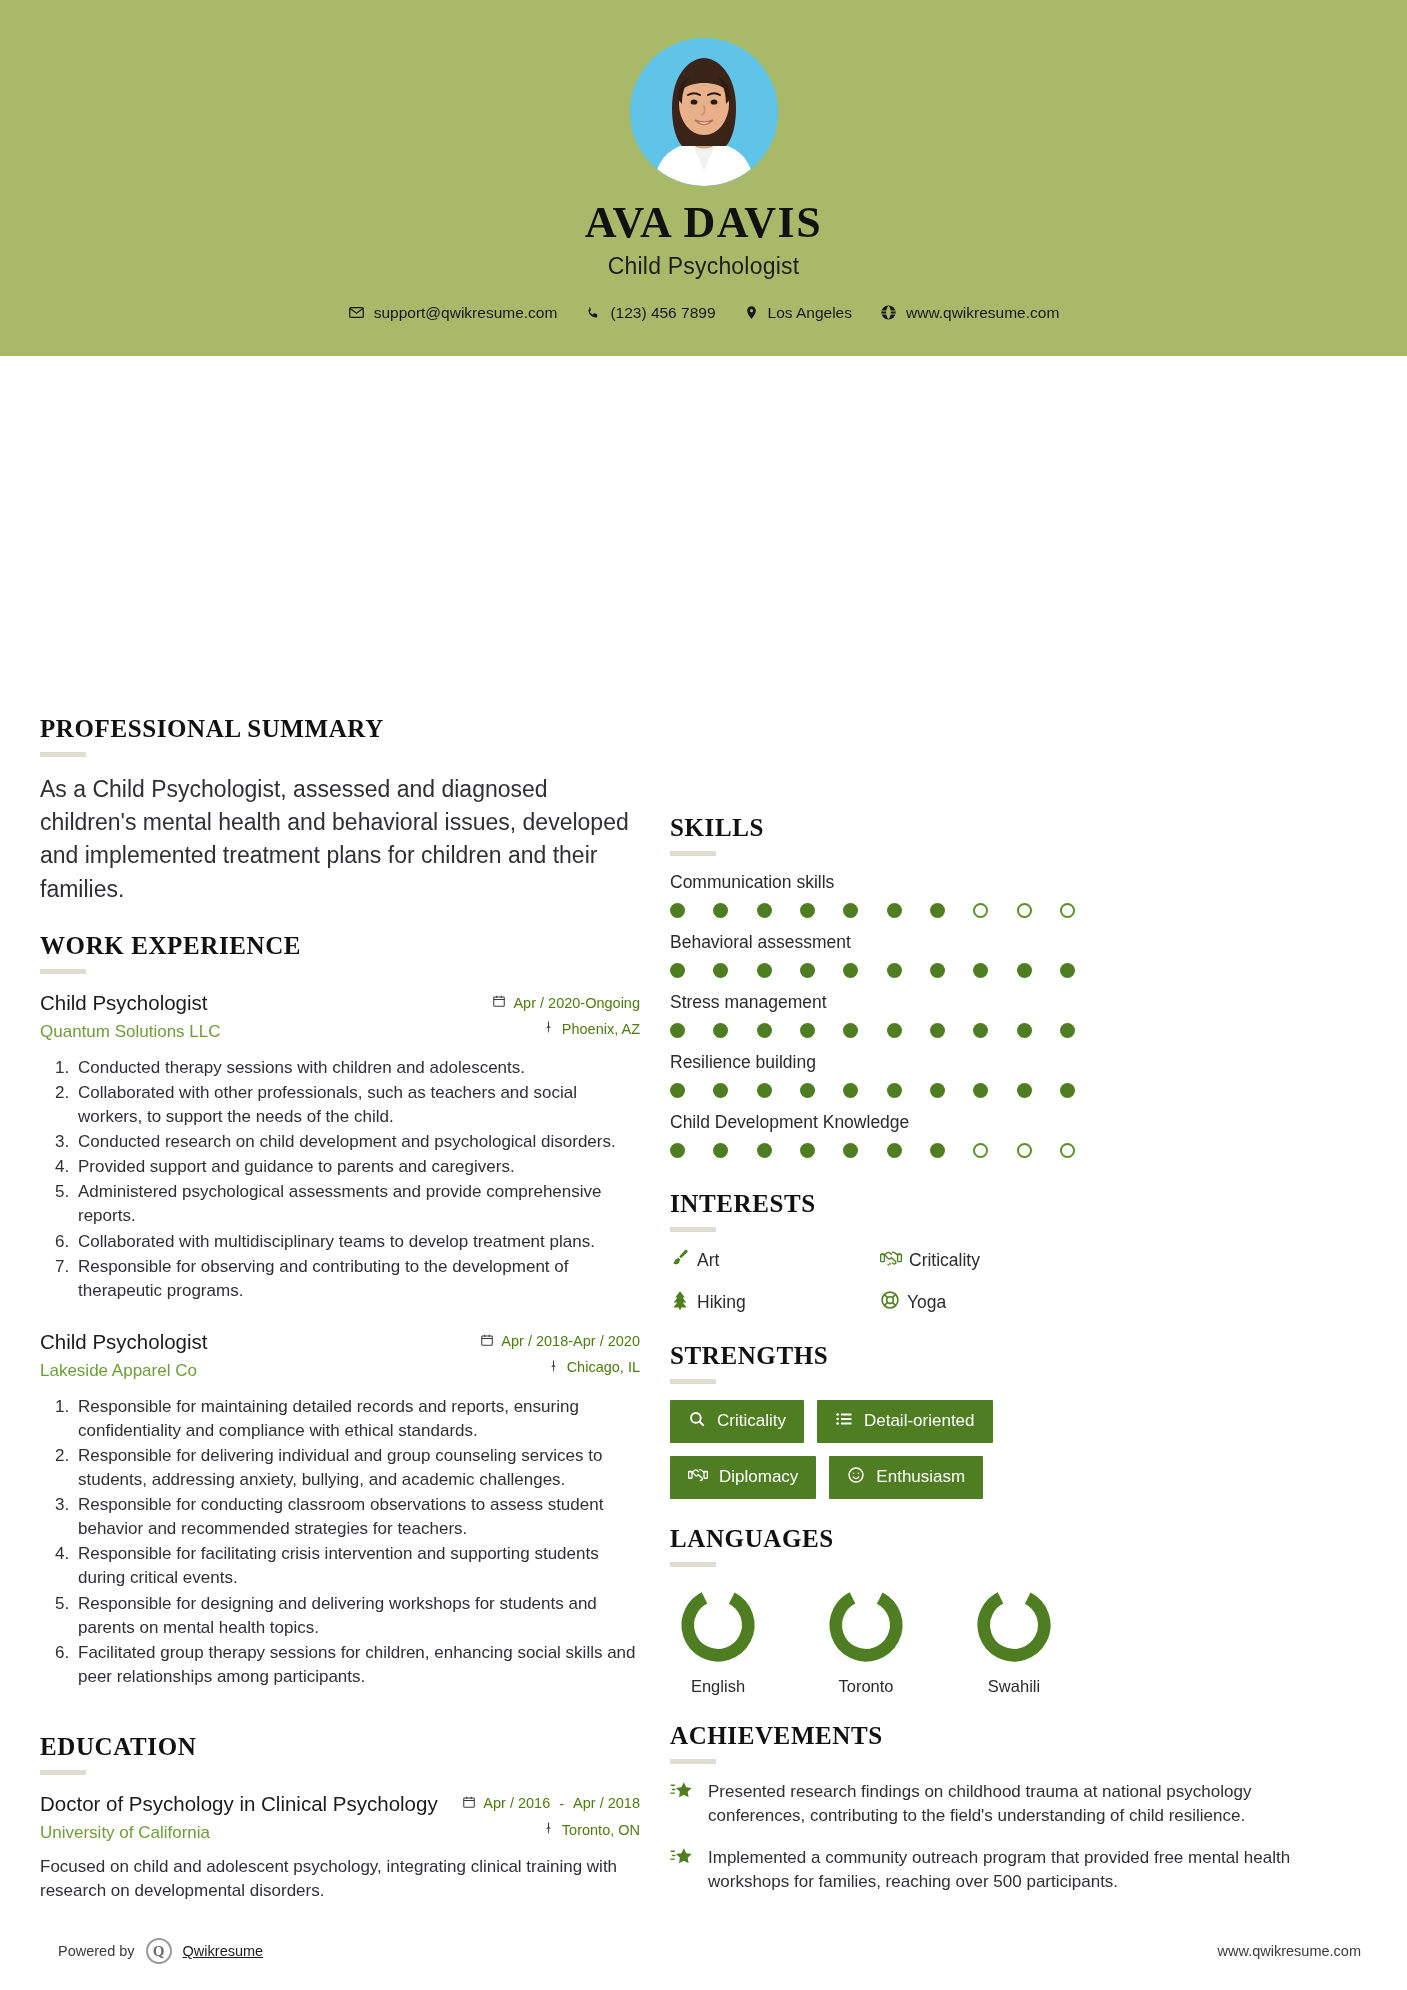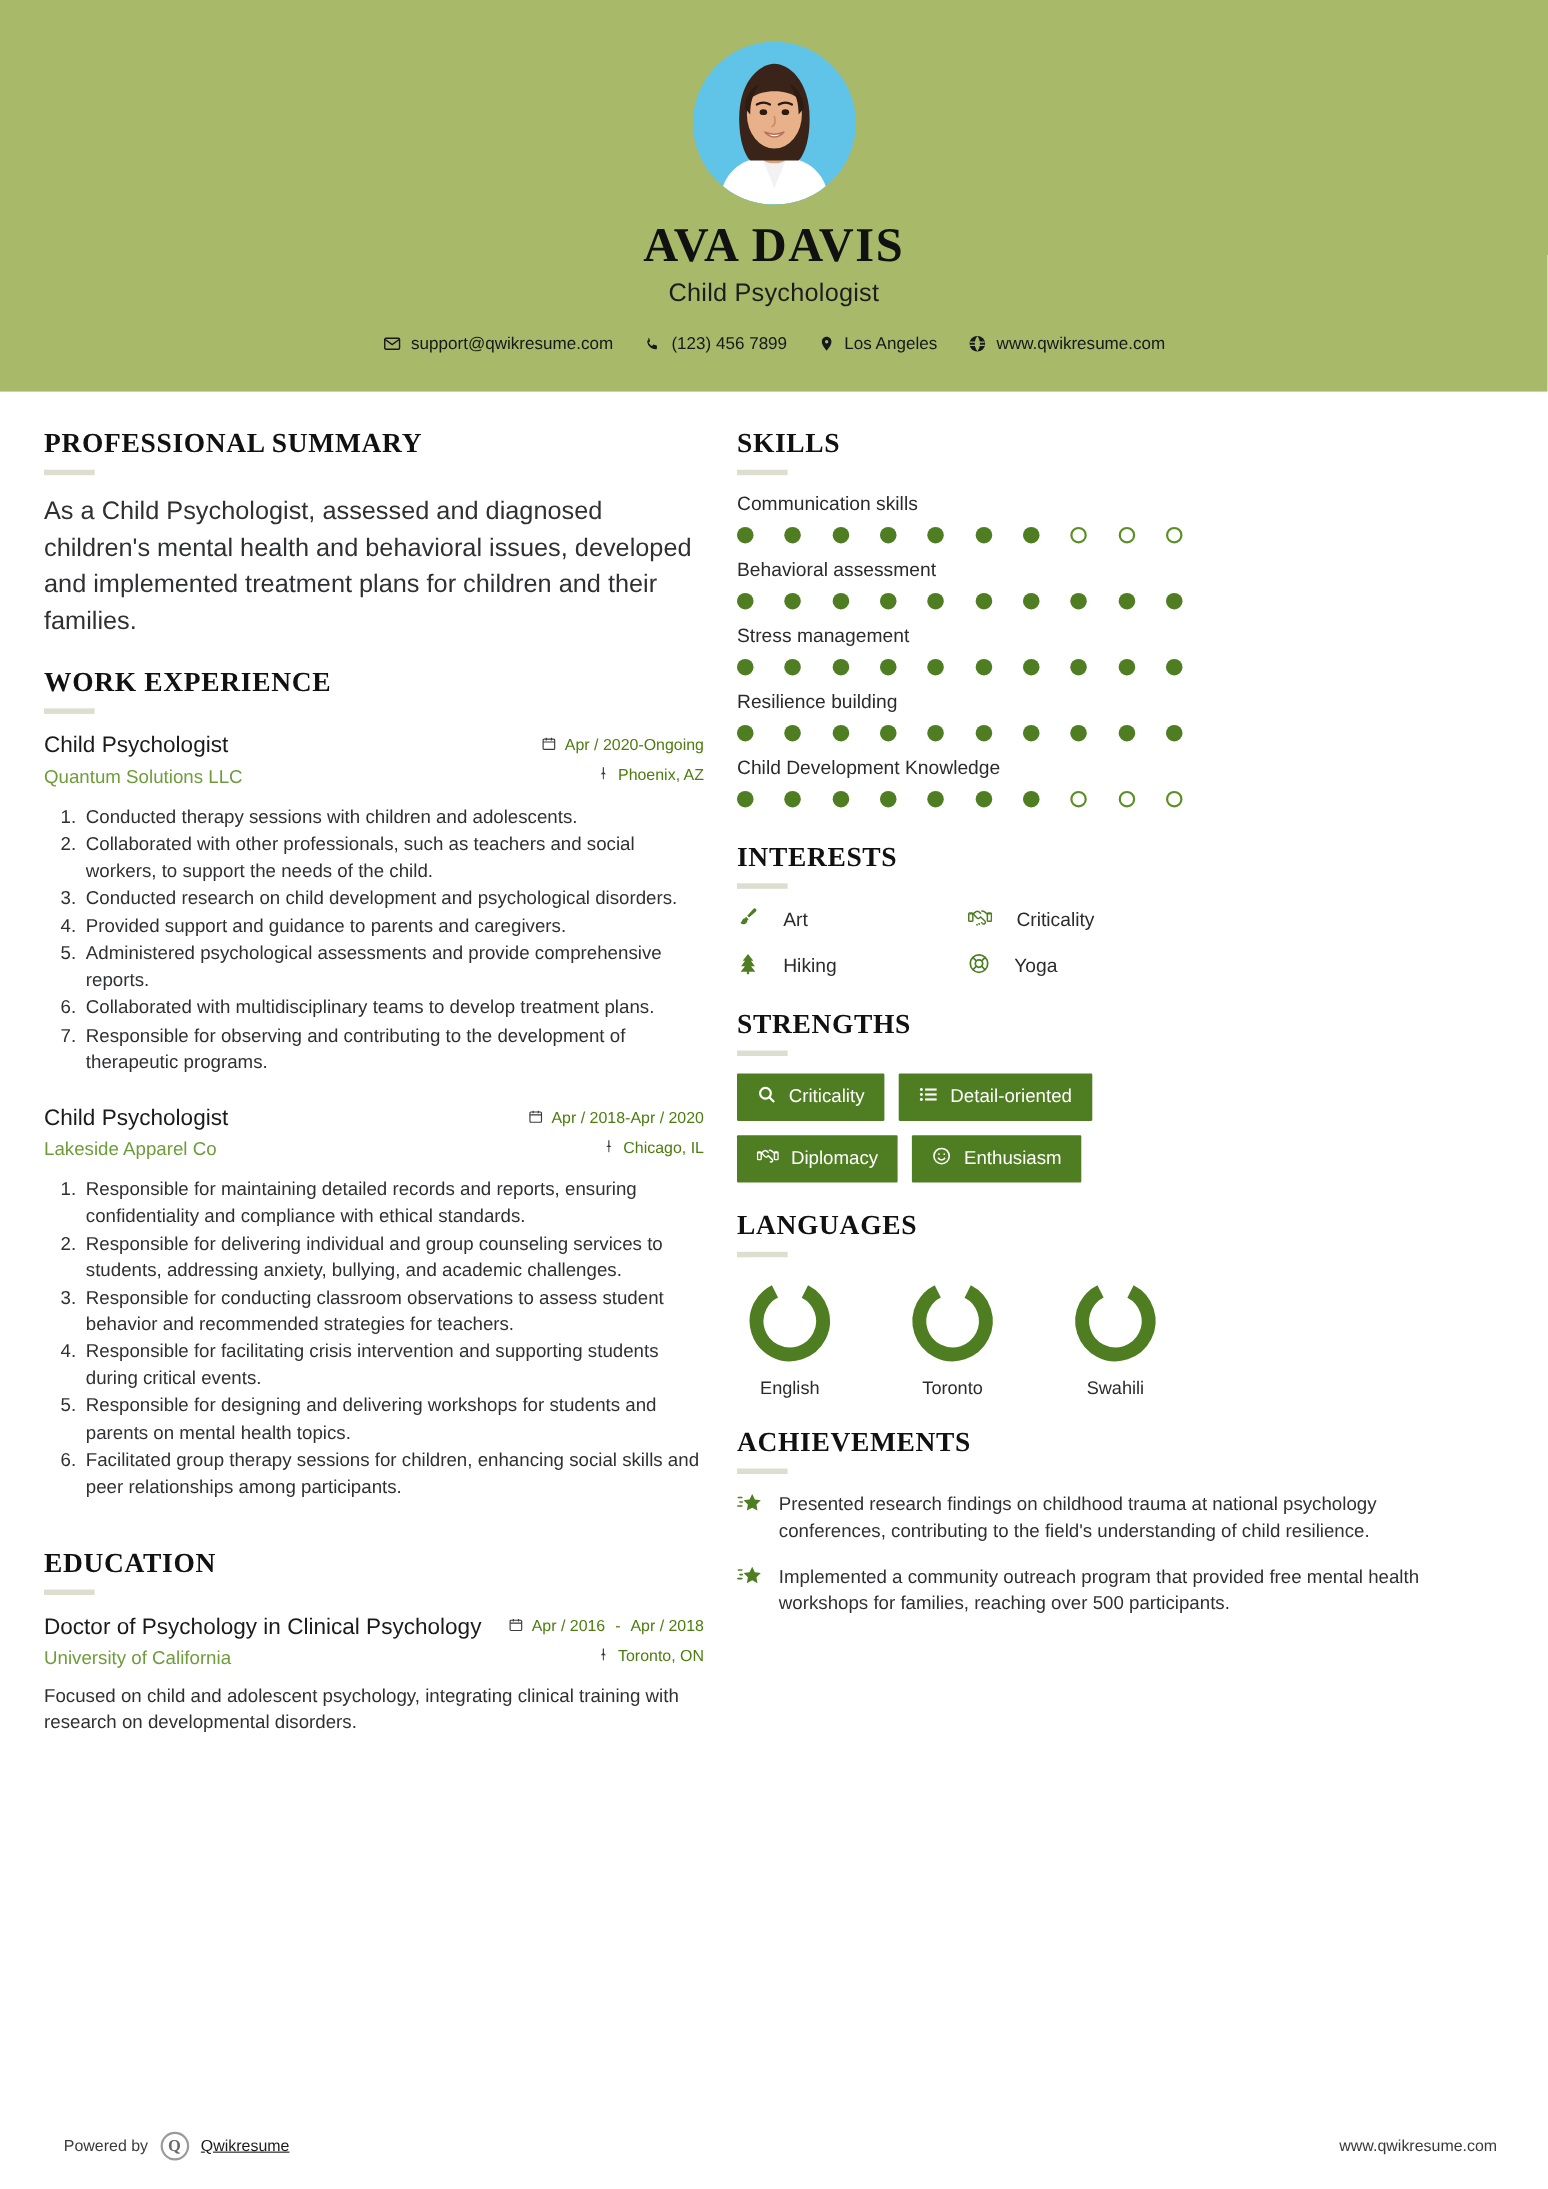--- a/index.html
+++ b/index.html
@@ -47,21 +47,21 @@
     align-items: center;
     gap: 0px;
     flex-wrap: wrap;
     font-size: 15.5px;
     color: #16181a;
   }
   .contact-item { display: inline-flex; align-items: center; gap: 9px; margin: 0 14px; }
   .contact-item svg { display:block; }
 
   
-  .columns { display: flex; padding: 34px 40px 0 40px; gap: 30px; align-items: flex-start; flex: 1 1 auto; }
+  .columns { display: flex; padding: 34px 40px 0 40px; gap: 30px; align-items: flex-end; flex: 1 1 auto; }
   .col-left  { width: 600px; flex: 0 0 600px; }
   .col-right { width: 663px; flex: 0 0 663px; }
 
   .sec-title {
     font-family: "Liberation Serif", serif;
     font-weight: bold;
     font-size: 25px;
     letter-spacing: .6px;
     color: #111;
   }
@@ -90,21 +90,21 @@
   
   .skill { margin-bottom: 14px; }
   .skill-name { font-size: 17.5px; color: #2b2b2b; margin-bottom: 10px; }
   .dots { display: flex; gap: 0; justify-content: space-between; width: 405px; }
   .dot { width: 15px; height: 15px; border-radius: 50%; }
   .dot.full { background: #4f7d22; }
   .dot.empty { background: #fff; border: 2.5px solid #5b8f26; }
 
   
   .interests-grid { display: grid; grid-template-columns: 210px 1fr; row-gap: 16px; margin-bottom: 4px; }
-  .interest { display: flex; align-items: center; gap: 22px; font-size: 17.5px; color: #2b2b2b; }
+  .interest { display: flex; align-items: center; gap: 7px; font-size: 17.5px; color: #2b2b2b; }
 
   
   .strengths { display: flex; flex-wrap: wrap; gap: 13px; max-width: 420px; }
   .chip {
     background: #4f7d22; color: #fff;
     font-size: 17px;
     padding: 10px 18px;
     display: inline-flex; align-items: center; gap: 11px;
     border-radius: 1px;
   }

